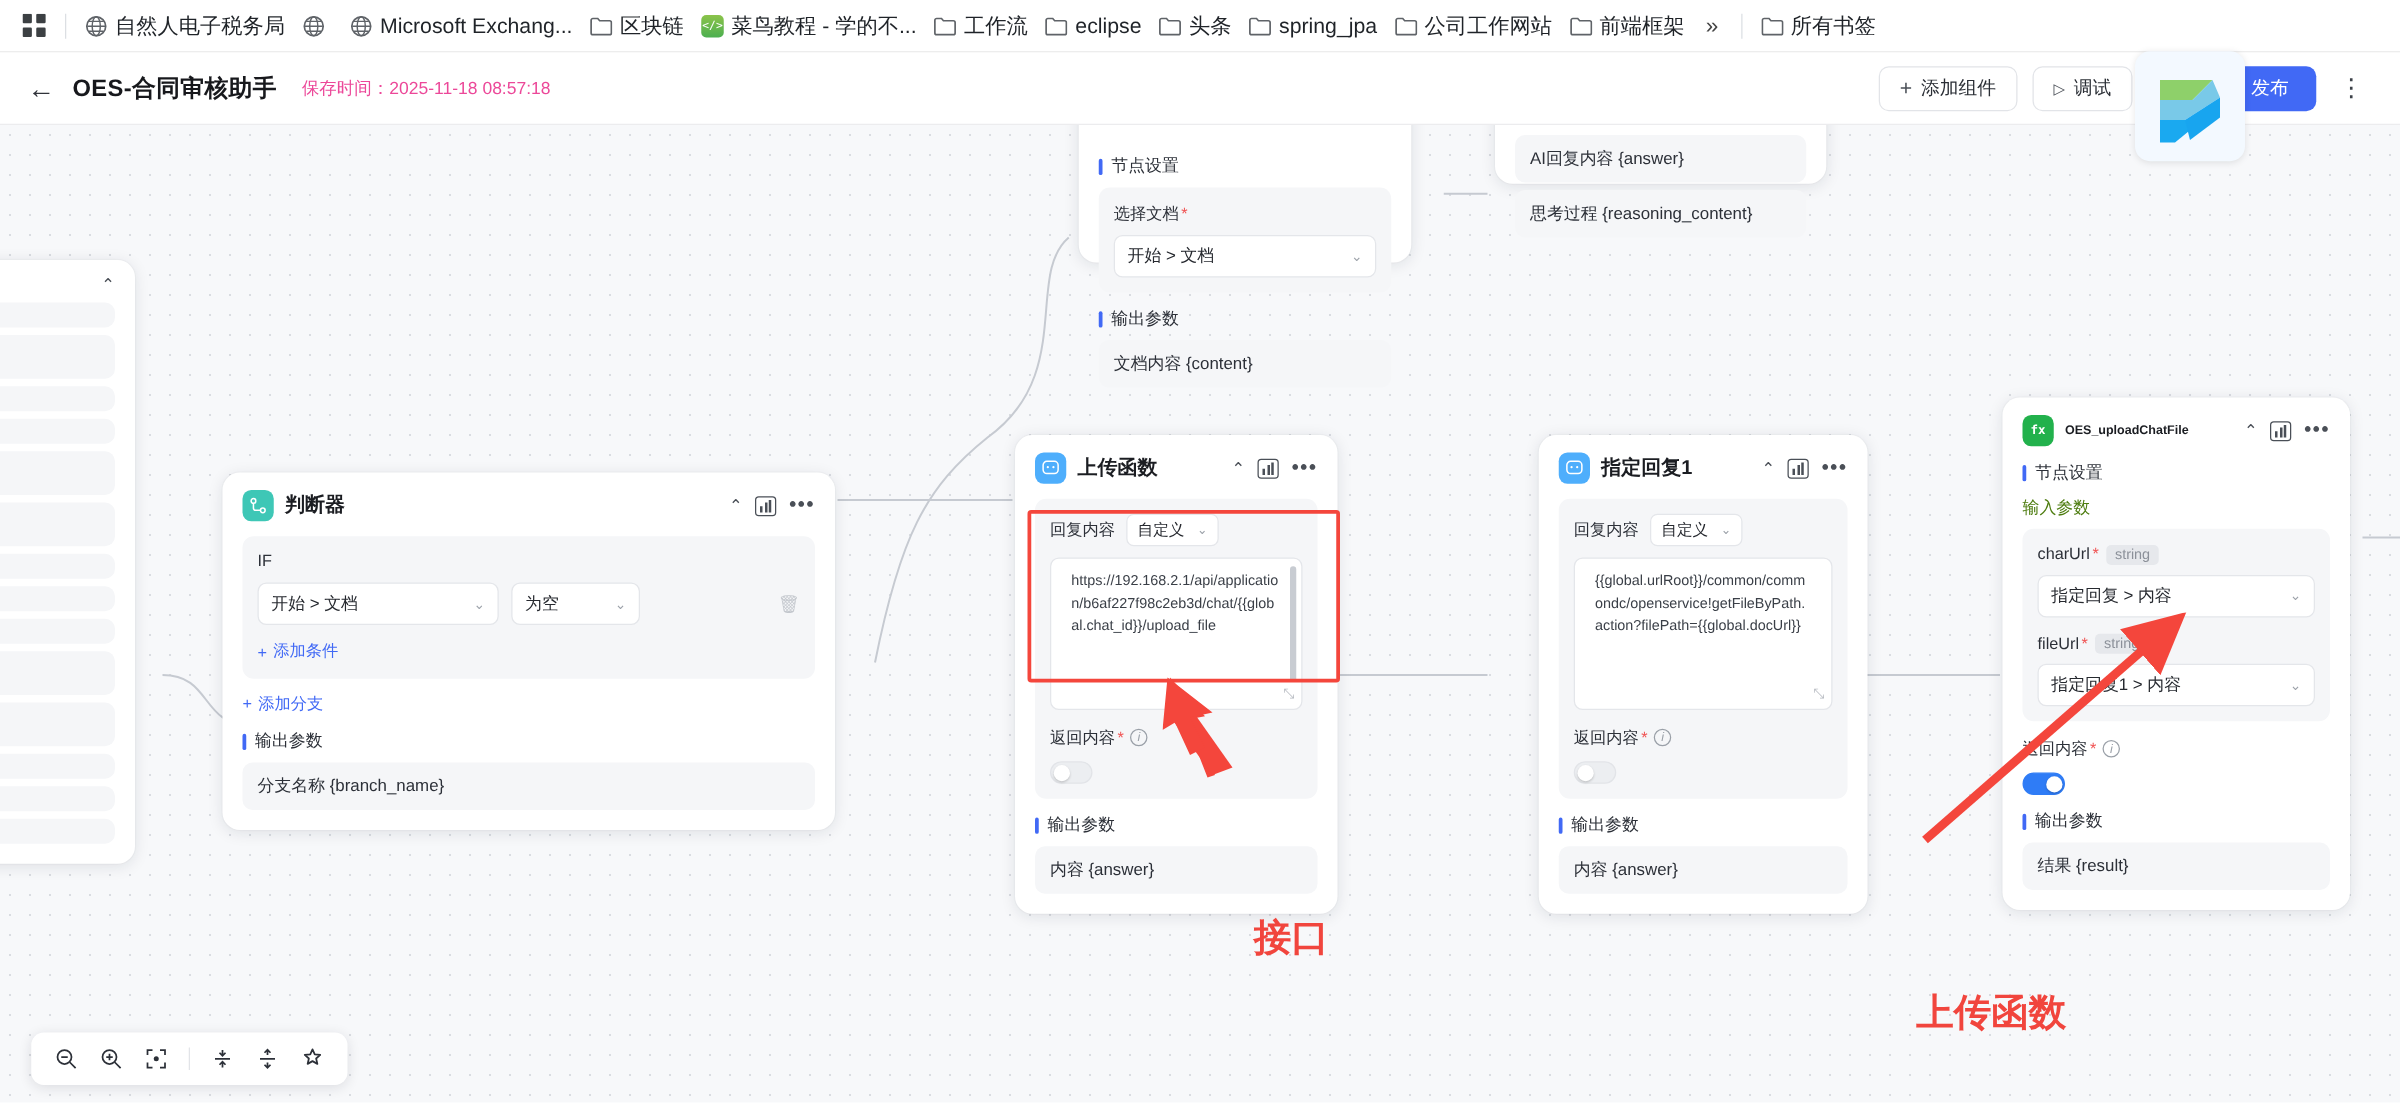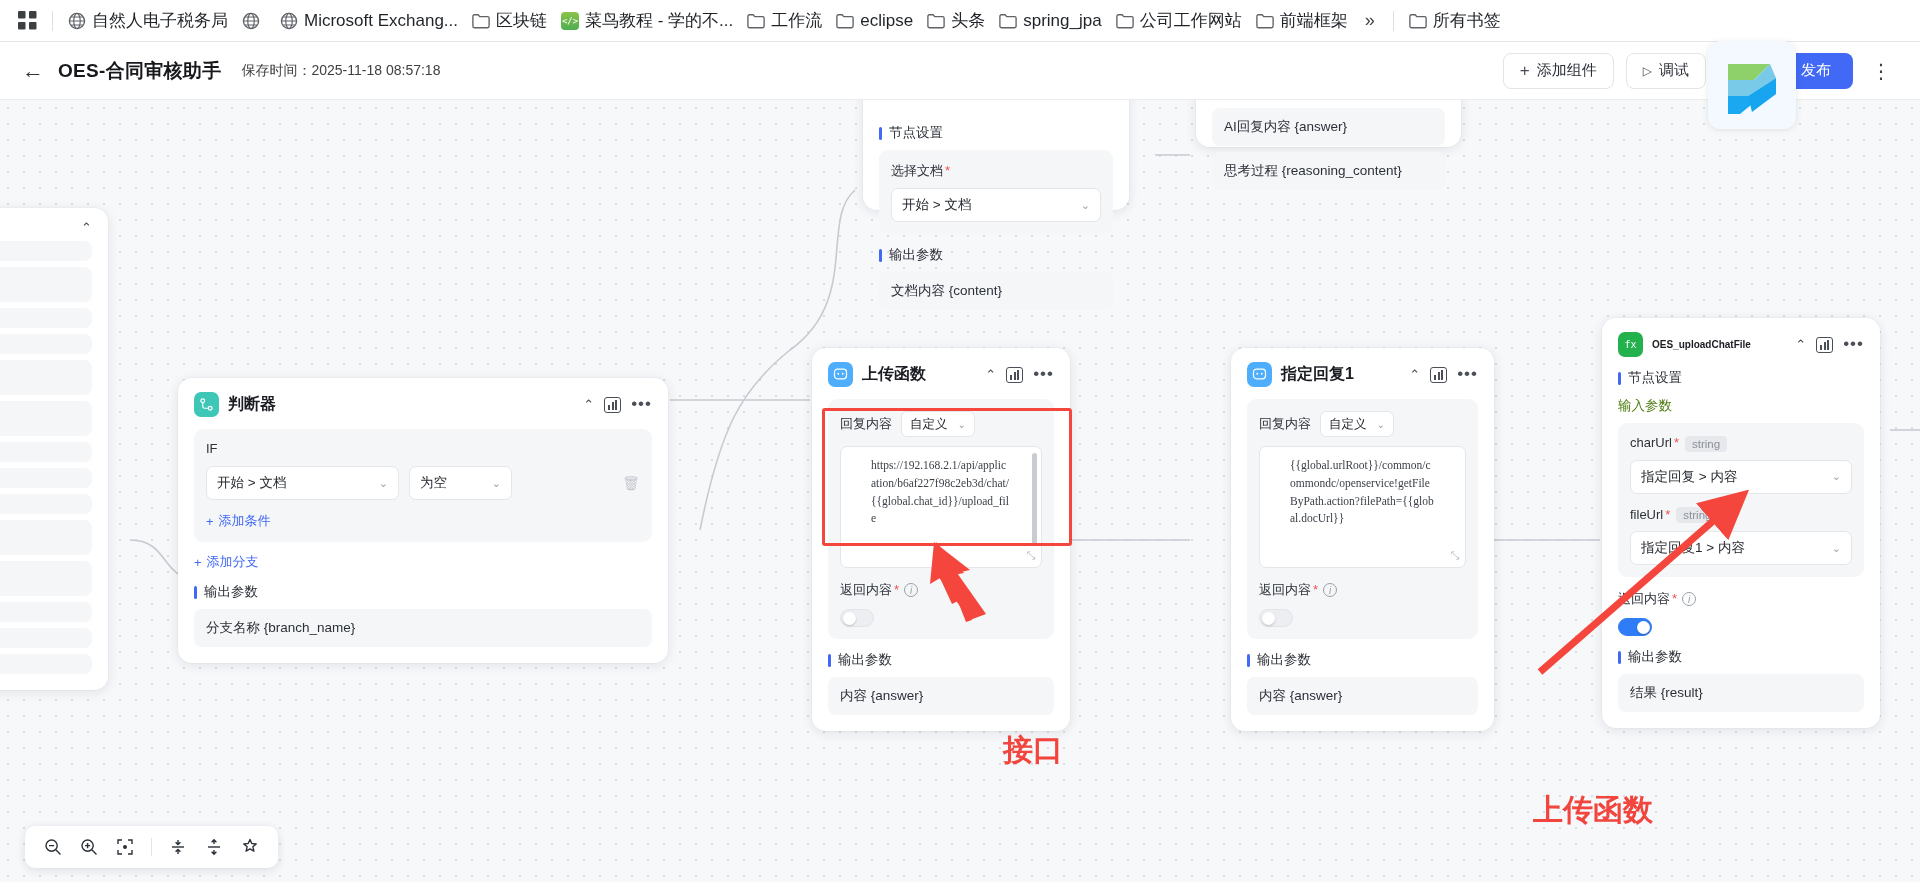--- a/index.html
+++ b/index.html
@@ -40,21 +40,21 @@
 
   
   .app-header {
     position: absolute; top: 42px; left: 0; width: 1920px; height: 58px;
     background: #ffffff; border-bottom: 1px solid #ececee;
     display: flex; align-items: center; padding: 0 22px;
     z-index: 20;
   }
   .back-arrow { font-size: 22px; color: #30333a; margin-right: 14px; cursor:pointer; line-height:1;}
   .app-title { font-size: 19px; font-weight: bold; color: #17181c; letter-spacing: .3px;}
-  .save-time { font-size: 14px; color: #404040; margin-left: 20px; }
+  .save-time { font-size: 14px; color: #ec4899; margin-left: 20px; }
   .header-right { margin-left: auto; display: flex; align-items: center; gap: 12px; }
   .hbtn {
     display:flex; align-items:center; gap:7px;
     height: 36px; padding: 0 16px; border: 1px solid #e2e4e8; border-radius: 8px;
     background:#fff; font-size: 15px; color: #2b2f36; cursor: pointer;
   }
   .hbtn .plus { font-size: 17px; color:#4a4f57; }
   .hbtn .play { font-size: 12px; color:#4a4f57; }
   .publish-btn {
     height: 36px; padding: 0 22px; border-radius: 8px; border:none;
@@ -120,21 +120,21 @@
   }
 
   .inline-select {
     display:inline-flex; align-items:center; gap:10px; background:#fff; border:1px solid #e4e6ea;
     border-radius: 6px; height: 26px; padding: 0 8px; font-size: 12.5px; color:#26292f; cursor:pointer;
   }
   .inline-select .caret { color:#9aa0a8; font-size: 10px; }
 
   .textarea-box {
     position: relative; background:#fff; border:1px solid #e4e6ea; border-radius: 7px;
-    padding: 10px 30px; font-family: Liberation Serif, serif;
+    padding: 10px 16px; font-family: Liberation Sans, sans-serif;
     font-size: 11.5px; line-height: 1.55; color:#3a3f47; word-break: break-all;
     overflow: hidden;
   }
   .textarea-box .resize {
     position:absolute; right: 5px; bottom: 3px; color:#b6bac1; font-size: 11px;
     transform: scaleX(-1); cursor: nwse-resize;
   }
   .ta-scroll {
     position:absolute; right: 4px; top: 6px; width: 5px; height: 92px;
     background:#c8ccd2; border-radius: 3px;
@@ -527,21 +527,21 @@
           </div>
       </div>
 
       <div class="section-label">输出参数</div>
       <div class="out-row">内容 {answer}</div>
     </div>
 
     <div class="node" style="left:1602px; top:218px; width:278px;">
       <div class="node-head">
         <div class="node-icon green">
-          <span style="color:#fff;font-size:10px;font-weight:normal;font-family:'DejaVu Sans Mono',monospace;">fx</span>
+          <span style="color:#fff;font-size:10px;font-weight:bold;font-family:'DejaVu Sans Mono',monospace;">fx</span>
         </div>
         <div class="node-title" style="font-size:10px;">OES_uploadChatFile</div>
         <div class="node-tools">
           <span class="tool-caret">⌃</span>
           <span class="tool-box">
               <i style="height:5px"></i>
               <i style="height:8px"></i>
               <i style="height:10px"></i>
             </span>
           <span class="tool-dots">•••</span>

